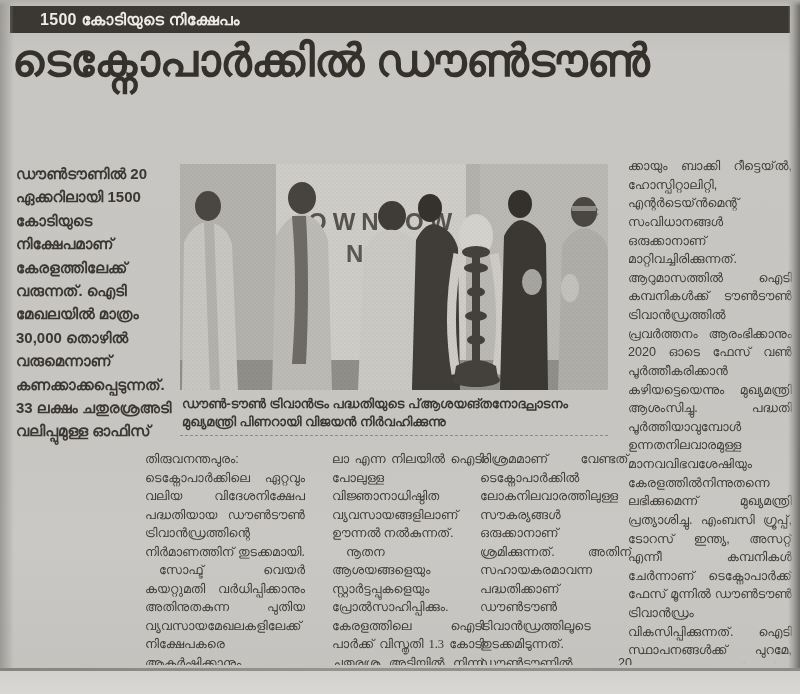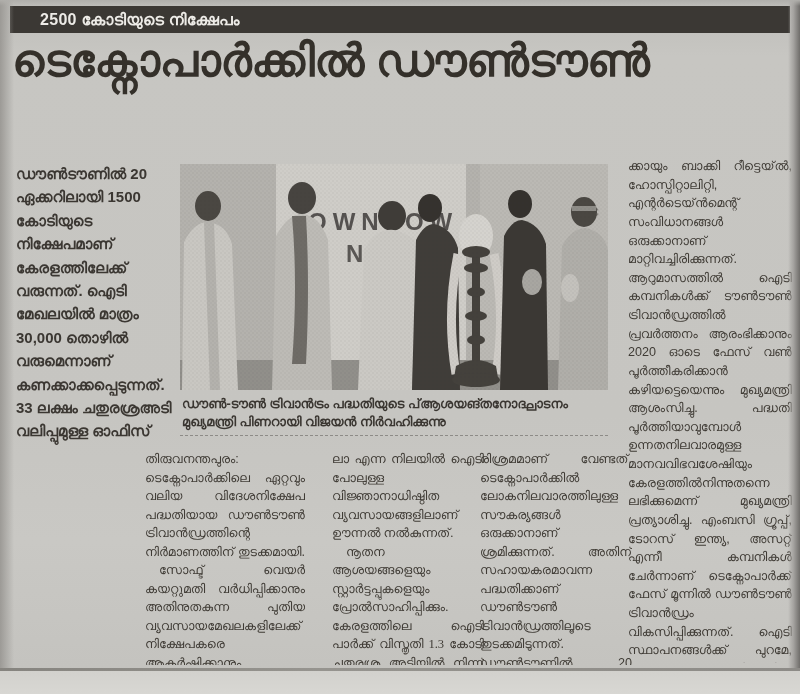--- a/index.html
+++ b/index.html
@@ -65,21 +65,21 @@
     font-size:12.6px;line-height:1.48;color:#3f3b35;text-align:justify;
   }
   .para{margin:0;}
   .para + .para{text-indent:14px;}
 </style>
 </head>
 <body>
 
 <div class="page">
 
-  <div class="kicker">2500 കോടിയുടെ നിക്ഷേപം</div>
+  <div class="kicker">1500 കോടിയുടെ നിക്ഷേപം</div>
 
   <div class="headline">
     <div class="hl">ടെക്നോപാർക്കിൽ ഡൗൺടൗൺ</div>
   </div>
 
   <div class="highlight-box">ഡൗൺടൗണിൽ 20 ഏക്കറിലായി 1500 കോടിയുടെ നിക്ഷേപമാണ് കേരളത്തിലേക്ക് വരുന്നത്. ഐടി മേഖലയിൽ മാത്രം 30,000 തൊഴിൽ വരുമെന്നാണ് കണക്കാക്കപ്പെടുന്നത്. 33 ലക്ഷം ചതുരശ്രഅടി വലിപ്പുമുള്ള ഓഫിസ് സമുച്ചയമാണ് അതിനായി ഒരുക്കുന്നത്. 20 ഏക്കറിൽ 13 ഏക്കർ ഐടി മേഖലയ്ക്കും ബാക്കി റീട്ടെയ്ൽ, ഹോസ്പിറ്റാലിറ്റി, എന്റർടെയ്ൻമെന്റ് സംവിധാനങ്ങൾക്കുമാണ് മാറ്റിവച്ചിരിക്കുന്നത്</div>
 
   <div class="photo">
     <svg width="428" height="226" viewBox="0 0 428 226" xmlns="http://www.w3.org/2000/svg">
       <defs>

